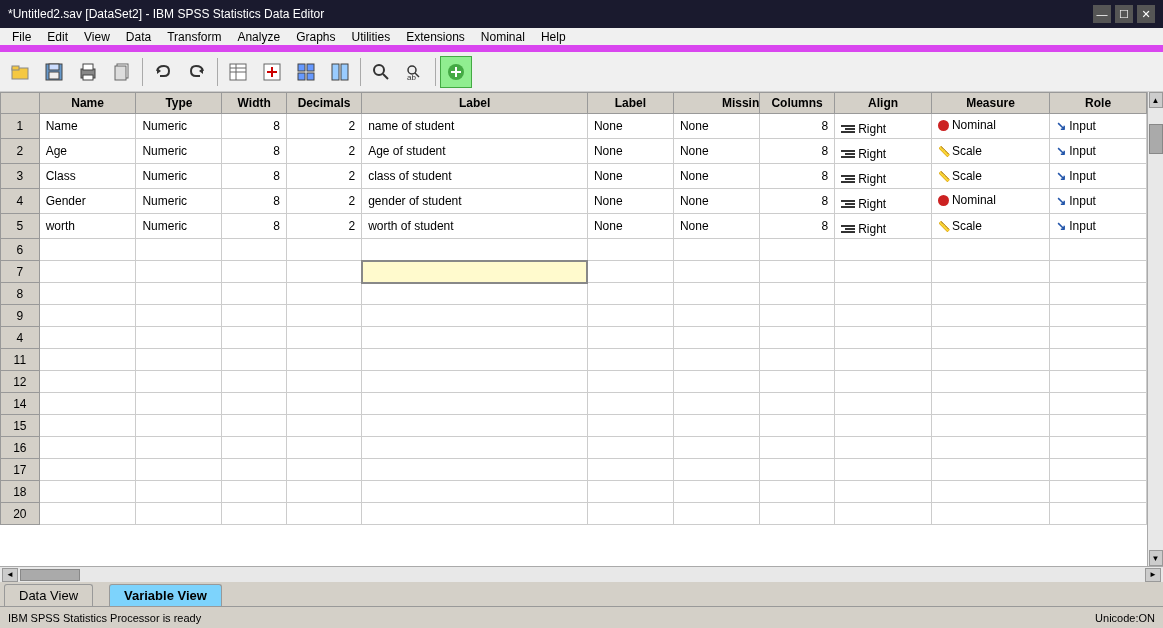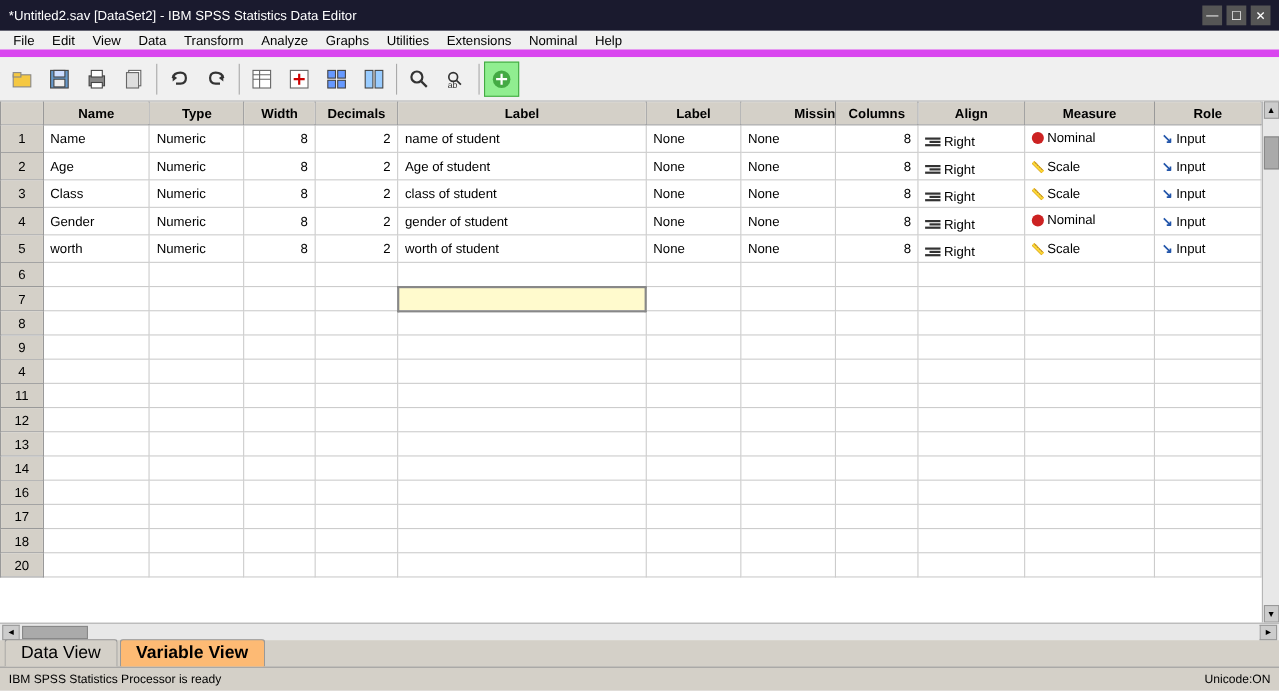--- a/index.html
+++ b/index.html
@@ -138,29 +138,30 @@
       background: #d4d0c8;
       display: flex;
       align-items: flex-end;
       padding: 0 4px;
       gap: 0;
     }
     .tab {
       padding: 3px 14px;
       border: 1px solid #999;
       border-bottom: none;
-      font-size: 16px;
+      font-size: 13px;
       cursor: pointer;
       background: #d4d0c8;
       margin-right: 2px;
       border-radius: 3px 3px 0 0;
     }
     .tab.active {
-      background: #fdba74;
+      background: #7dd3fc;
       font-weight: bold;
+      margin-left: 14px;
     }
 
     
     #status-bar {
       height: 22px;
       background: #d4d0c8;
       border-top: 1px solid #999;
       display: flex;
       align-items: center;
       padding: 0 8px;
@@ -561,35 +562,35 @@
     <td></td>
     <td></td>
     <td></td>
     <td></td>
     <td></td>
     <td></td>
     <td></td>
     <td></td>
   </tr>
           <tr>
-    <td class="row-num">13</td>
-    <td></td>
-    <td></td>
-    <td></td>
-    <td></td>
-    <td></td>
-    <td></td>
-    <td></td>
-    <td></td>
-    <td></td>
-    <td></td>
-    <td></td>
-  </tr>
-          <tr>
     <td class="row-num">14</td>
+    <td></td>
+    <td></td>
+    <td></td>
+    <td></td>
+    <td></td>
+    <td></td>
+    <td></td>
+    <td></td>
+    <td></td>
+    <td></td>
+    <td></td>
+  </tr>
+          <tr>
+    <td class="row-num">15</td>
     <td></td>
     <td></td>
     <td></td>
     <td></td>
     <td></td>
     <td></td>
     <td></td>
     <td></td>
     <td></td>
     <td></td>

